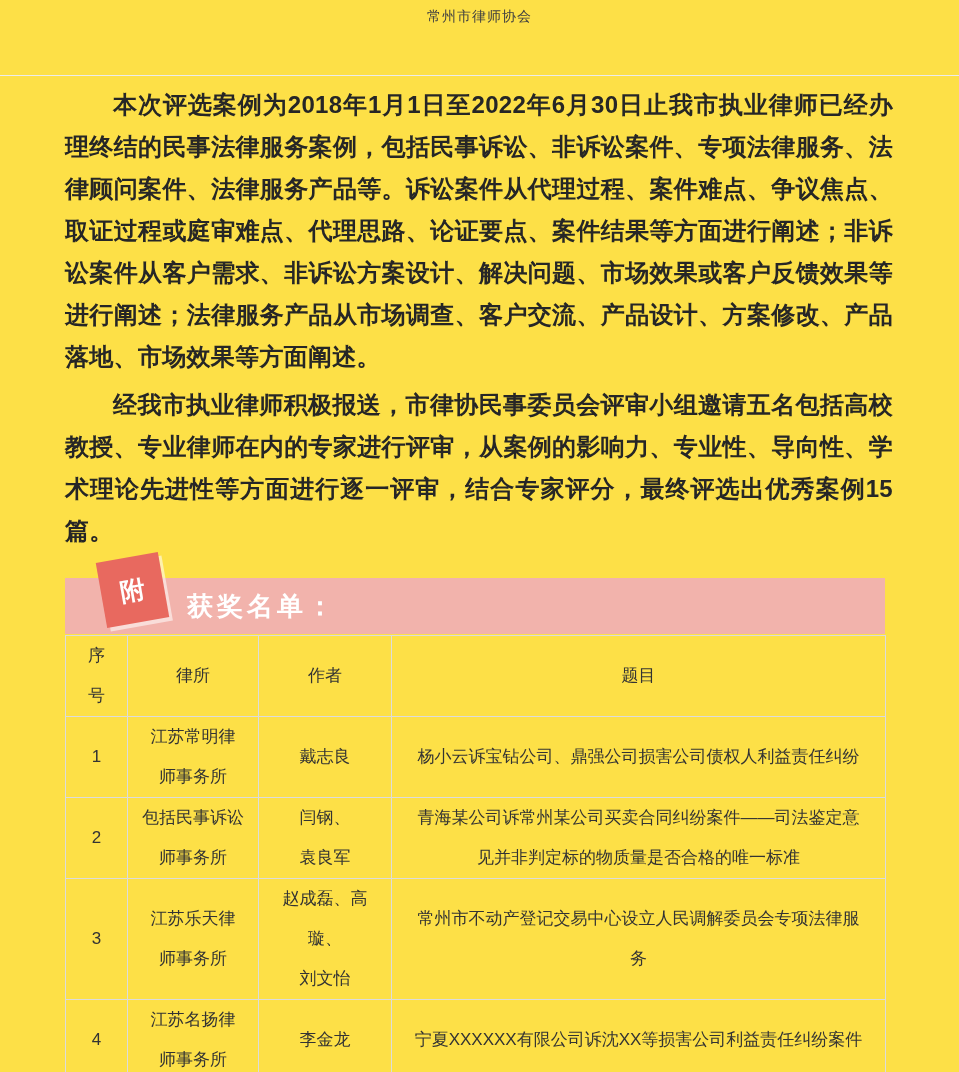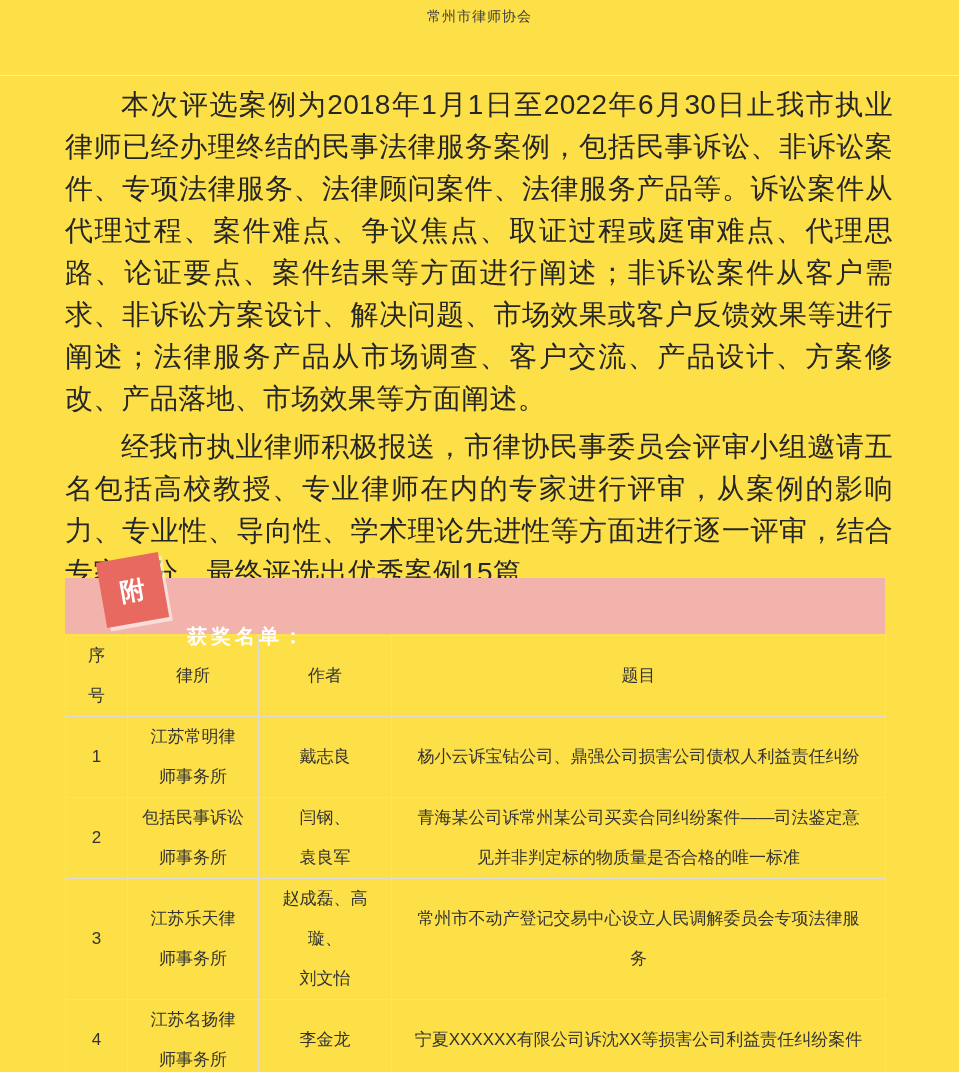--- a/index.html
+++ b/index.html
@@ -30,45 +30,45 @@
     width: 959px; height: 1px;
     background: #ececec;
   }
   .content {
     position: absolute;
     top: 84px;
     left: 65px;
     width: 828px;
   }
   .body-para {
-    font-size: 28px;
+    font-size: 24px;
     line-height: 42px;
     text-align: justify;
     text-indent: 2em;
     color: #262626;
     margin-bottom: 6px;
     letter-spacing: 0.3px;
+    font-weight: bold;
   }
   .banner {
     position: absolute;
     top: 578px;
     left: 65px;
     width: 820px;
     height: 56px;
     background: #f2b3ac;
   }
   .banner-label {
     display: inline-block;
     margin-left: 122px;
     line-height: 56px;
     color: #ffffff;
-    font-size: 20px;
+    font-size: 26px;
     font-weight: bold;
     letter-spacing: 4px;
-    margin-top: 30px;
   }
   .badge {
     position: absolute;
     left: 36px;
     top: -21px;
     width: 63px;
     height: 66px;
     background: #e8695f;
     transform: rotate(-10deg);
     box-shadow: 3px 4px 0 rgba(255, 255, 255, 0.55);

